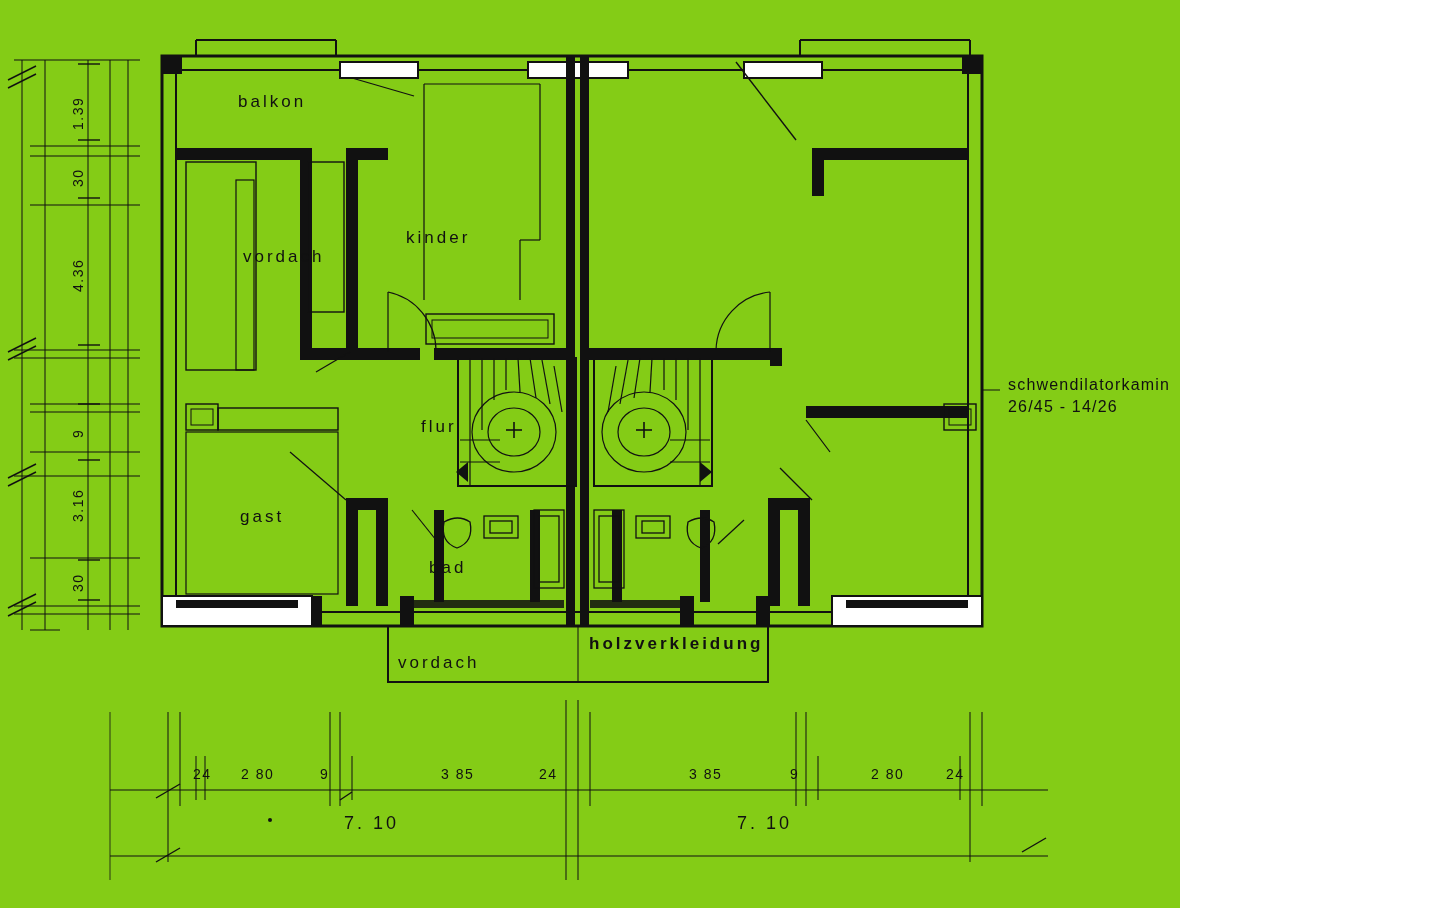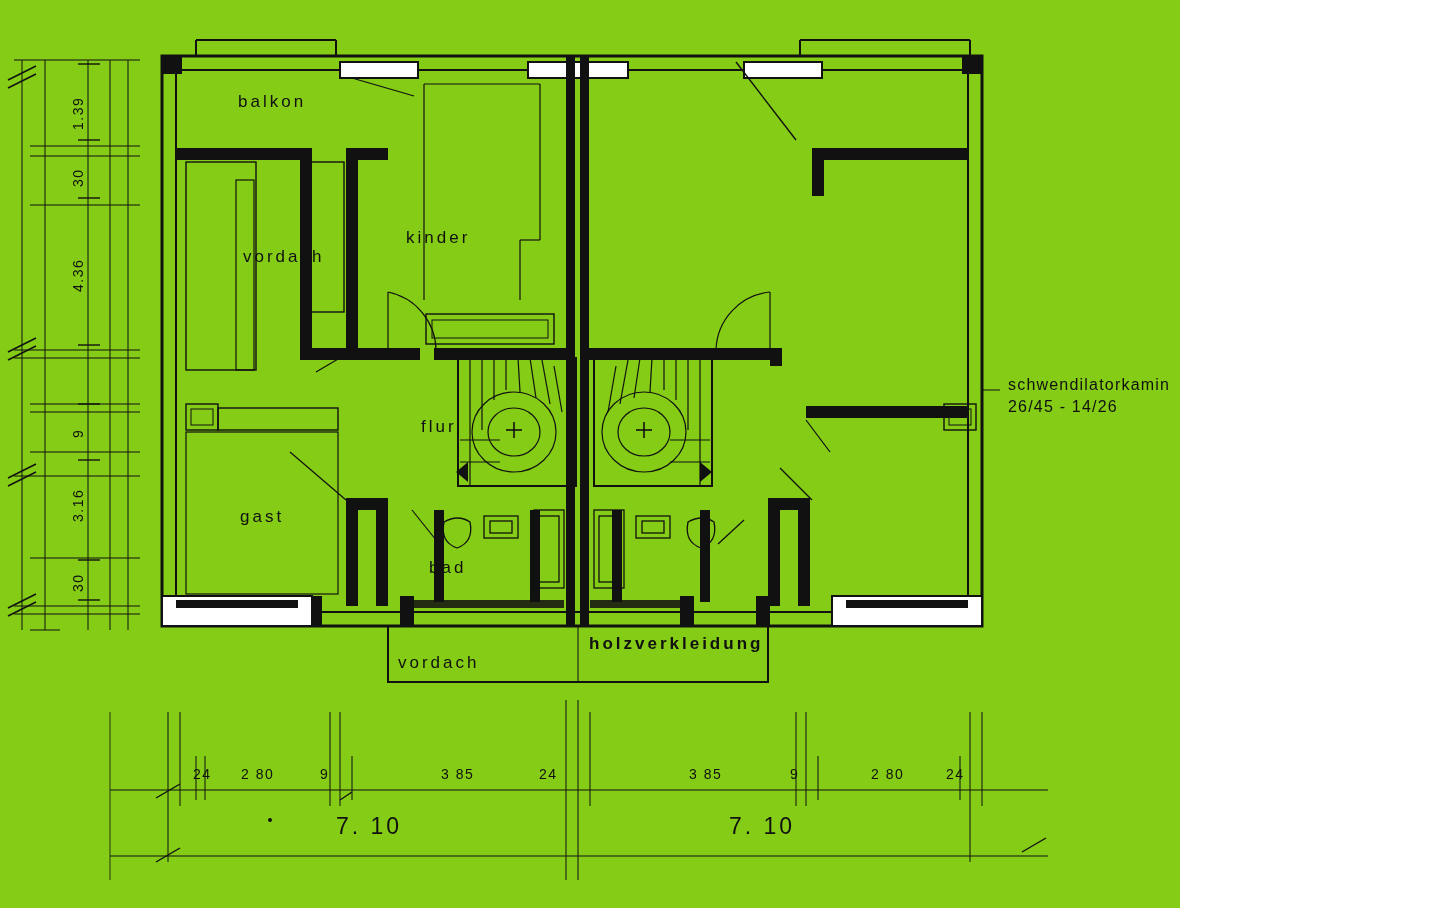--- a/index.html
+++ b/index.html
@@ -31,22 +31,23 @@
   }
   .room-label {
     font-size: 17px;
     letter-spacing: 3px;
   }
   .dim-label {
     font-size: 14px;
     letter-spacing: 1.5px;
   }
   .dim-big {
-    font-size: 23px;
+    font-size: 18px;
     letter-spacing: 3px;
+    margin-left: 8px;
   }
   .note {
     font-size: 16px;
     letter-spacing: 1.2px;
     line-height: 22px;
   }
   .vert {
     transform-origin: left top;
     transform: rotate(-90deg);
   }

